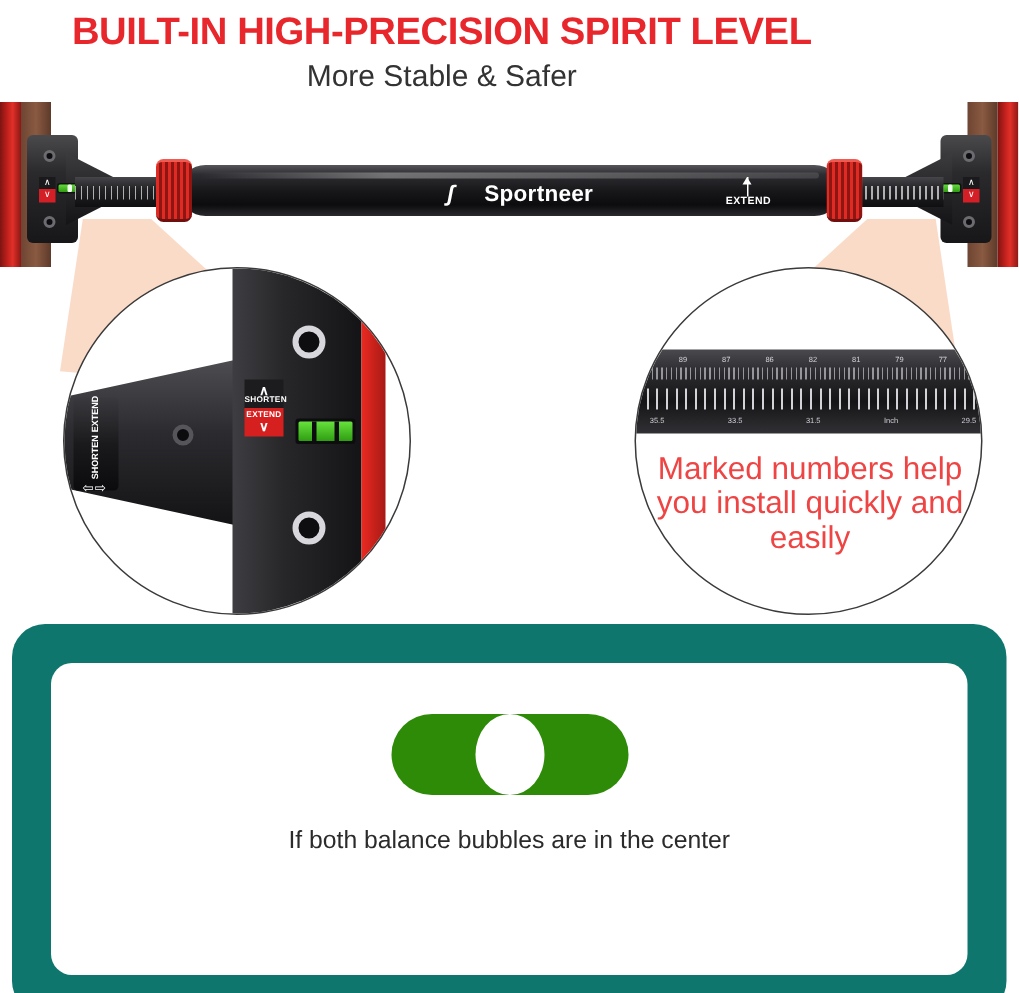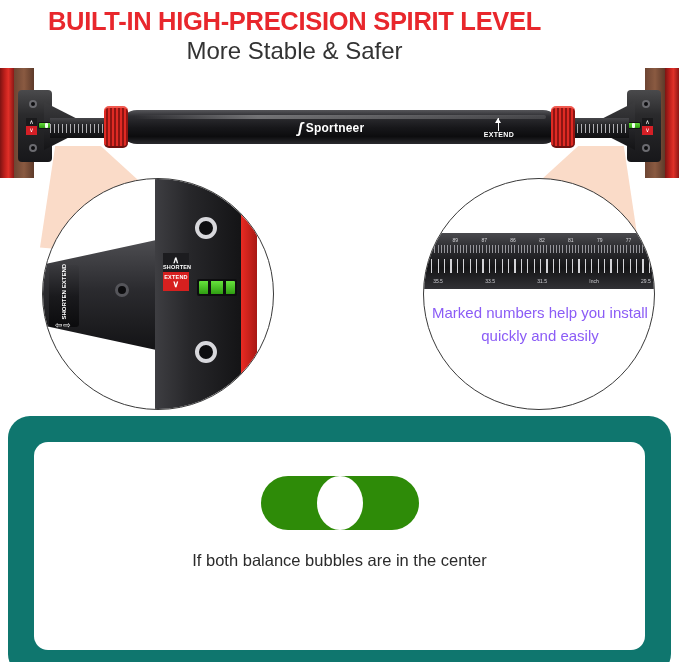--- a/index.html
+++ b/index.html
@@ -16,21 +16,21 @@
   .title {
     color: #E8272C;
     font-size: 25.5px;
     font-weight: bold;
     letter-spacing: -0.3px;
     line-height: 30px;
     white-space: nowrap;
   }
   .subtitle {
     color: #333333;
-    font-size: 24px;
+    font-size: 20px;
     font-weight: 400;
     line-height: 26px;
     margin-top: 2px;
   }
 
   
   .scene {
     position: absolute;
     top: 68px; left: 0;
     width: 679px; height: 342px;
@@ -133,21 +133,21 @@
   .bar-gloss {
     position: absolute; top: 5px; left: 14px; right: 14px; height: 4px;
     background: linear-gradient(90deg,rgba(255,255,255,0) 0%,rgba(255,255,255,.33) 30%,rgba(255,255,255,.12) 100%);
     border-radius: 3px;
   }
   .brand {
     position: absolute; left: 178px; top: 11px;
     display: flex; align-items: center; gap: 3px;
   }
   .brand-mark { font-size: 15px; color: #ffffff; line-height: 12px; font-style: italic; font-weight: bold; }
-  .brand-name { font-size: 12px; color: #ffffff; font-weight: bold; letter-spacing: .2px; }
+  .brand-name { font-size: 15px; color: #ffffff; font-weight: bold; letter-spacing: .2px; margin-left: 17px; }
   .extend-tag {
     position: absolute; right: 46px; top: 8px;
     display: flex; flex-direction: column; align-items: center;
   }
   .extend-arrow {
     width: 1px; height: 13px; background: #ffffff; position: relative;
   }
   .extend-arrow::before {
     content: ""; position: absolute; top: 0; left: -3px;
     border-left: 3.5px solid transparent; border-right: 3.5px solid transparent;
@@ -290,22 +290,22 @@
     display: flex; justify-content: space-around; align-items: center;
   }
   .zr-num { color: #d7d7db; font-size: 5px; }
   .zr-nums-lower {
     position: absolute; left: 0; right: 0; bottom: 4px; height: 9px;
     display: flex; justify-content: space-around; align-items: center;
   }
   .zr-num-lower { color: #cfcfd4; font-size: 5px; }
   .zr-caption {
     position: absolute; left: 8px; right: 6px; top: 122px;
-    text-align: center; color: #8b5cf6;
-    font-size: 15px; line-height: 23px;
+    text-align: center; color: #ef4444;
+    font-size: 21px; line-height: 23px;
   }
 
   
   .panel {
     position: absolute; left: 8px; top: 416px;
     width: 663px; height: 260px;
     background: #0f766e;
     border-radius: 22px;
     padding: 26px;
   }

